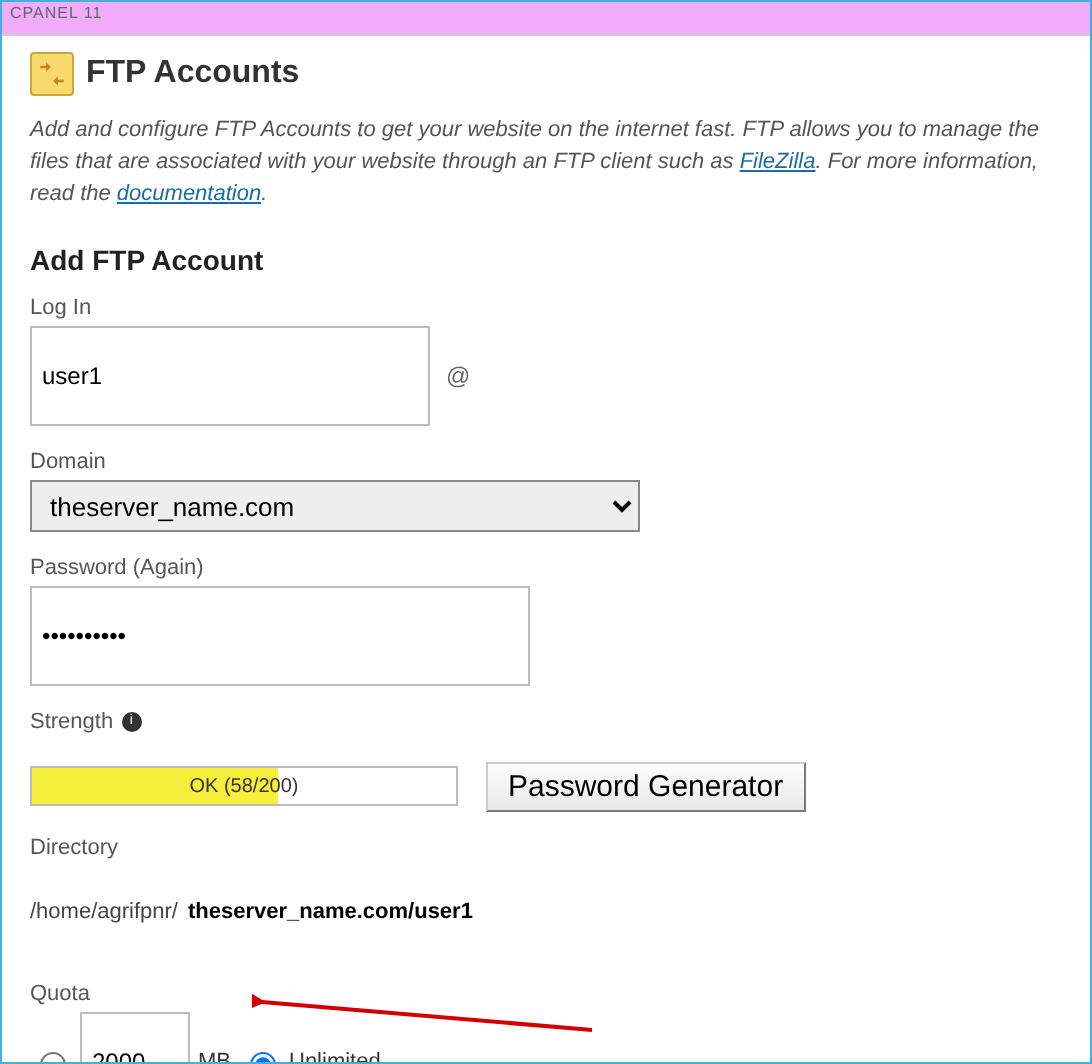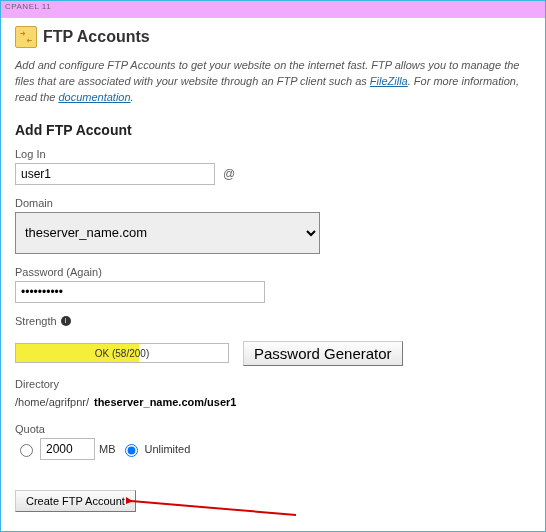--- a/index.html
+++ b/index.html
@@ -8,25 +8,25 @@
   .content{padding:6px 14px 14px 14px}
   .page-title{display:flex;align-items:center;gap:6px;margin:2px 0 10px 0}
   .page-title h1{font-size:16px;font-weight:bold;margin:0}
   .ftp-icon{width:20px;height:20px;background:#f7d96e;border:1px solid #c9a83a;border-radius:2px;display:flex;align-items:center;justify-content:center}
   .ftp-icon svg{width:14px;height:14px}
   .desc{font-style:italic;font-size:11px;color:#555;line-height:1.45;margin-bottom:16px}
   .desc a{color:#1a6aa8;text-decoration:underline}
   h2{font-size:14px;font-weight:bold;margin:0 0 10px 0;color:#222}
   .row{margin-bottom:12px}
   .lbl{font-size:11px;color:#555;margin-bottom:3px}
-  input[type=text],input[type=password]{border:1px solid #bbb;padding:3px 5px;font-size:12px;background:#fff;box-sizing:border-box}
+  input[type=text],input[type=password]{border:1px solid #bbb;padding:17px 5px;font-size:12px;background:#fff;box-sizing:border-box}
   .login-row{display:flex;align-items:center;gap:8px}
   .login-row input{width:200px}
   .at{color:#666;font-size:12px}
-  .domain-row select{width:305px;border:1px solid #888;background:#eee;padding:4px 5px;font-size:13px;height:42px}
+  .domain-row select{width:305px;border:1px solid #888;background:#eee;padding:4px 5px;font-size:13px;height:26px}
   .pw-row input{width:250px}
   .strength-label{font-size:11px;color:#555;display:flex;align-items:center;gap:4px;margin-bottom:14px}
   .info-dot{width:10px;height:10px;border-radius:50%;background:#333;color:#fff;font-size:7px;display:inline-flex;align-items:center;justify-content:center}
   .strength-row{display:flex;align-items:center;gap:14px}
   .meter{width:212px;height:18px;border:1px solid #bbb;position:relative;display:flex;align-items:center;justify-content:center;font-size:10px;color:#333;overflow:hidden}
   .meter-fill{position:absolute;left:0;top:0;bottom:0;width:58%;background:#f5ee3b}
   .meter-text{position:relative;z-index:1}
   .pwgen{border:1px outset #ccc;background:linear-gradient(#fdfdfd,#e8e8e8);padding:3px 10px;font-size:15px;cursor:pointer}
   .dir-row{display:flex;align-items:center}
   .dir-prefix{font-size:11px;color:#444;padding-right:0}

